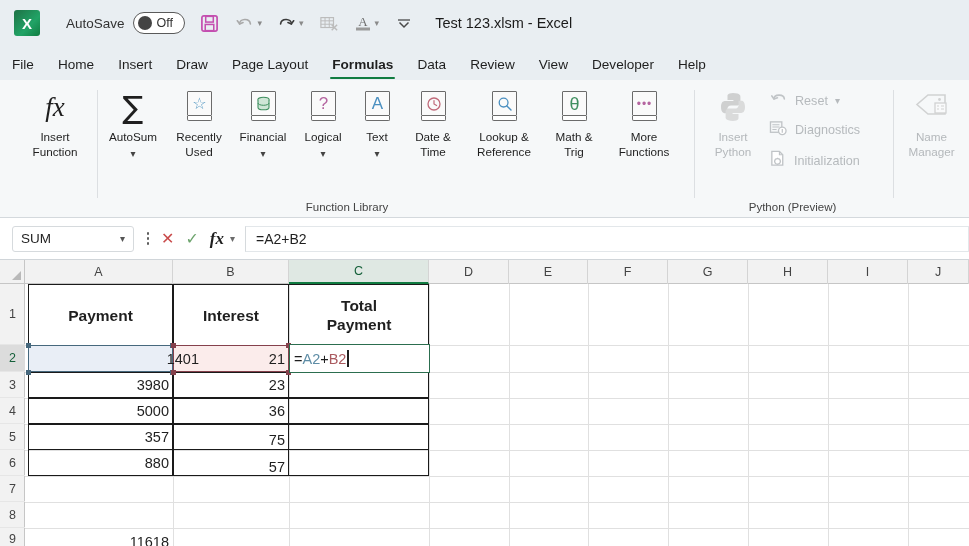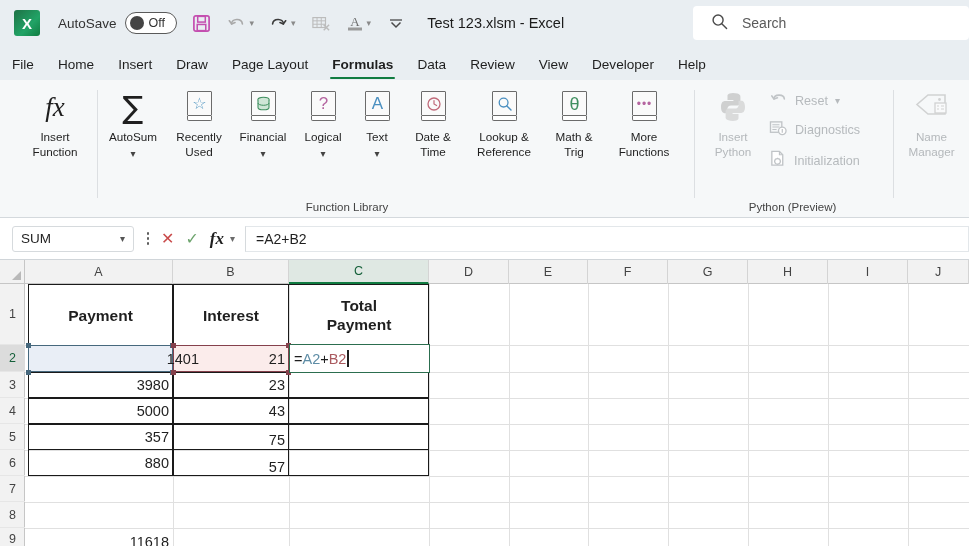--- a/index.html
+++ b/index.html
@@ -17,21 +17,21 @@
     background: #e9eef2;
     display: flex; align-items: center;
   }
   .excel-logo {
     width: 26px; height: 26px; margin-left: 14px;
     background: linear-gradient(135deg,#1e7145 0%,#21a366 60%,#107c41 100%);
     border-radius: 3px;
     display: flex; align-items: center; justify-content: center;
     color: #fff; font-weight: bold; font-size: 15px; font-family: "Liberation Sans", sans-serif;
   }
-  .autosave-label { margin-left: 18px; font-size: 13.5px; color: #333; }
+  .autosave-label { margin-left: 26px; font-size: 13.5px; color: #333; }
   .toggle {
     margin-left: 8px; width: 52px; height: 22px; border-radius: 11px;
     border: 1px solid #5a5a5a; background: #fff;
     display: flex; align-items: center; position: relative;
   }
   .toggle .knob {
     width: 14px; height: 14px; border-radius: 50%; background: #444; margin-left: 4px;
   }
   .toggle .tg-text { font-size: 12.5px; color: #333; margin-left: 5px; }
   .tb-icon {
@@ -272,29 +272,20 @@
     </div>
     <div class="tb-icon">
       <svg width="16" height="14" viewBox="0 0 16 14">
         <path d="M2 4 H14" stroke="#4a4a4a" stroke-width="1.3"></path>
         <path d="M3.5 6.5 L8 11 L12.5 6.5" fill="none" stroke="#4a4a4a" stroke-width="1.5"></path>
       </svg>
     </div>
 
     <span class="doc-title">Test 123.xlsm  -  Excel</span>
 
-    <div class="searchbox">
-      <span>
-        <svg width="17" height="17" viewBox="0 0 18 18">
-          <circle cx="7.5" cy="7.5" r="5.3" fill="none" stroke="#4a4a4a" stroke-width="1.5"></circle>
-          <path d="M11.4 11.4 L16.5 16.5" stroke="#4a4a4a" stroke-width="1.5" stroke-linecap="round"></path>
-        </svg>
-      </span>
-      <span class="sph">Search</span>
-    </div>
   </div>
 
   <div class="tabstrip">
     <div class="tab">File</div>
     <div class="tab">Home</div>
     <div class="tab">Insert</div>
     <div class="tab">Draw</div>
     <div class="tab">Page Layout</div>
     <div class="tab active">Formulas</div>
     <div class="tab">Data</div>
@@ -605,21 +596,21 @@
       <div class="hl-handle hh-b" style="left:146px; top:86px;"></div>
       <div class="hl-handle hh-b" style="left:261px; top:86px;"></div>
 
       <div class="cell num" style="left:3px;   top:61px; width:175px; height:27px;">1401</div>
       <div class="cell num" style="left:148px; top:61px; width:116px; height:27px;">21</div>
 
       <div class="cell num" style="left:3px;   top:88px; width:145px; height:26px;">3980</div>
       <div class="cell num" style="left:148px; top:88px; width:116px; height:26px;">23</div>
 
       <div class="cell num" style="left:3px;   top:114px; width:145px; height:26px;">5000</div>
-      <div class="cell num" style="left:148px; top:114px; width:116px; height:26px;">43</div>
+      <div class="cell num" style="left:148px; top:114px; width:116px; height:26px;">36</div>
 
       <div class="cell num" style="left:3px;   top:140px; width:145px; height:26px;">357</div>
       <div class="cell num" style="left:148px; top:140px; width:116px; height:32px;">75</div>
 
       <div class="cell num" style="left:3px;   top:166px; width:145px; height:26px;">880</div>
       <div class="cell num" style="left:148px; top:166px; width:116px; height:34px;">57</div>
 
       <div class="cell num" style="left:3px;   top:218px; width:145px; height:26px;margin-top:27px;">11618</div>
 
       <div class="editcell" style="left:264px; top:60px; width:141px; height:29px;">

